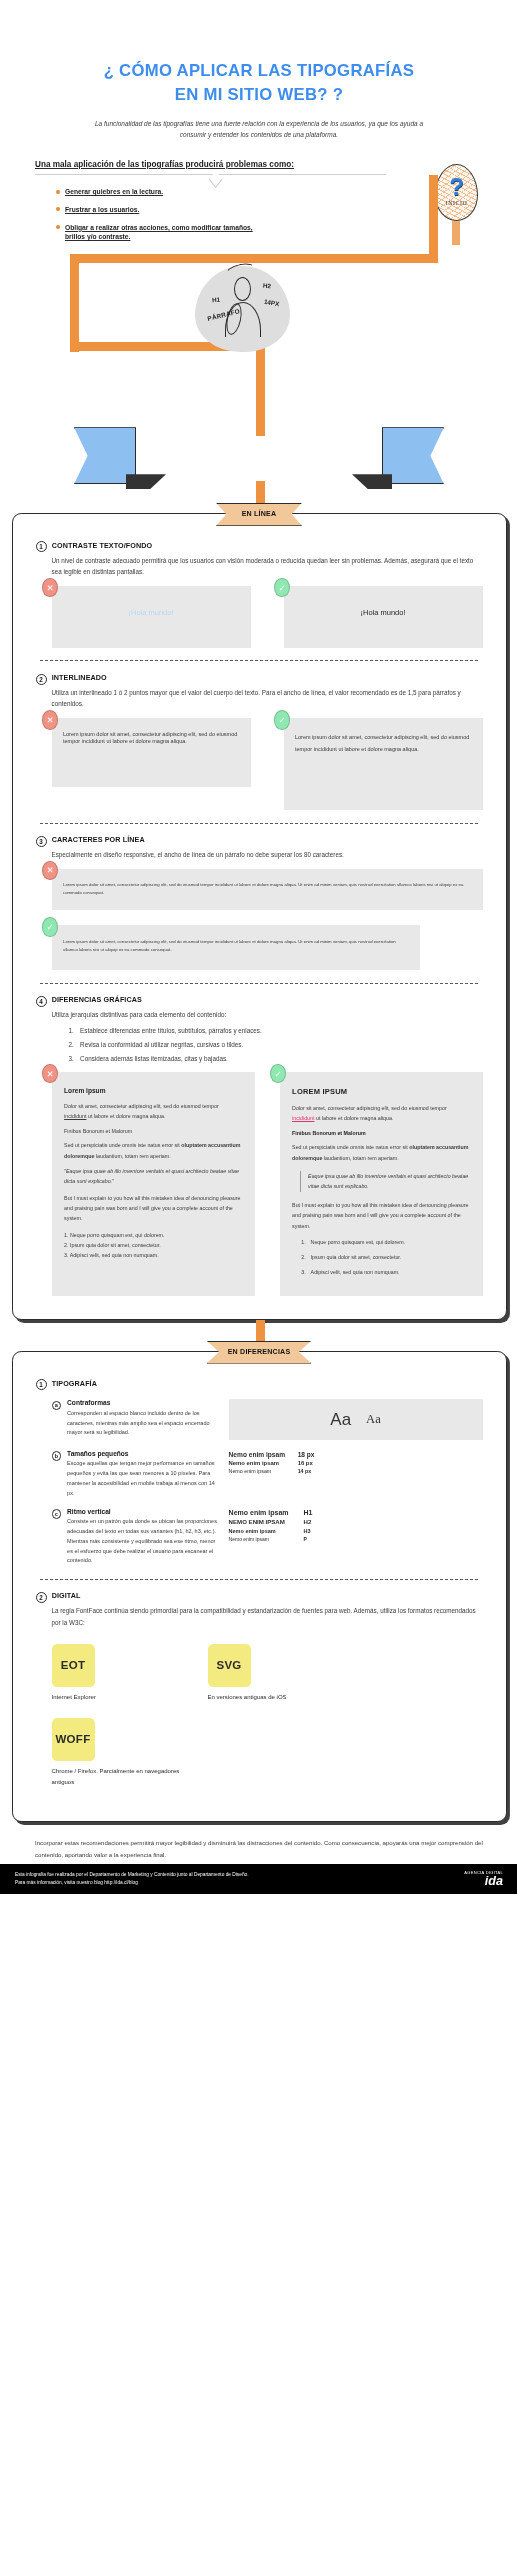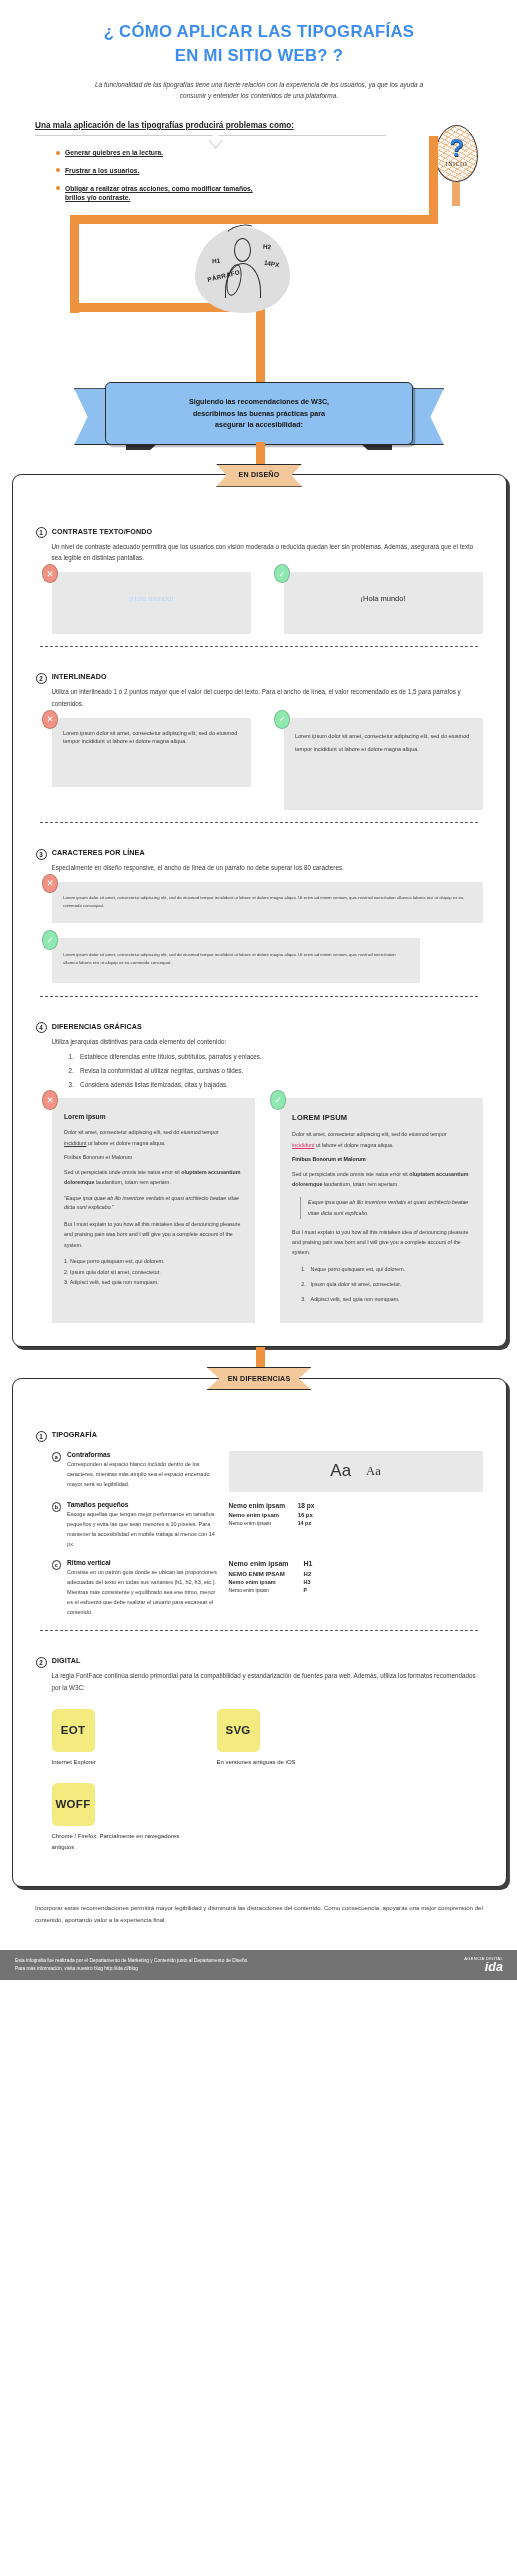--- a/index.html
+++ b/index.html
@@ -6,21 +6,21 @@
   body {
     width: 518px;
     background: #ffffff;
     font-family: "Liberation Sans", sans-serif;
     color: #2b2b2b;
     position: relative;
   }
   .page { width: 518px; position: relative; padding-bottom: 0; }
 
   
-  .hero { padding: 20px 35px 0 35px; text-align: center; }
+  .hero { padding: 20px 35px 0 35px; text-align: center; margin-top: 39px; }
   .hero h1 {
     color: #3c8dee;
     font-family: "Liberation Sans Narrow", "Liberation Sans", sans-serif;
     font-size: 16.7px;
     letter-spacing: 0.3px;
     font-weight: 700;
     line-height: 1.45;
     text-transform: uppercase;
   }
   .hero h1 .l2 { display: block; }
@@ -186,21 +186,21 @@
     top: -11.5px;
     background: #f2c79a; border: 0.7px solid #2b2b2b;
     width: 86px; height: 23px;
     clip-path: polygon(0 0,100% 0,88% 50%,100% 100%,0 100%,12% 50%);
     display: flex; align-items: center; justify-content: center;
     font-size: 7.1px; font-weight: 800; letter-spacing: 0.2px; color: #141414;
     z-index: 3;
   }
   .section-tag.dev { background: #f2c79a; }
 
-  .item { margin-bottom: 3.5px; margin-top: 25px; }
+  .item { margin-bottom: 3.5px; }
   .item-head { display: flex; align-items: flex-start; gap: 5.2px; }
   .num-circle {
     width: 11px; height: 11px; min-width: 11px;
     border: 0.8px solid #2b2b2b; border-radius: 50%;
     display: flex; align-items: center; justify-content: center;
     font-size: 6.3px; font-weight: 800; color: #141414;
     margin-top: 0.6px;
   }
   .item-title { font-size: 7.2px; font-weight: 800; color: #141414; letter-spacing: 0.1px; }
   .item-desc {
@@ -289,41 +289,41 @@
   table.rhythm { border-collapse: collapse; font-size: 5.5px; color: #2b2b2b; }
   table.rhythm td { padding: 1.2px 0; }
   table.rhythm td.tag { padding-left: 15px; font-weight: 700; }
   table.rhythm tr:nth-child(1) td { font-size: 7px; font-weight: 800; }
   table.rhythm tr:nth-child(2) td { font-size: 6.1px; font-weight: 700; }
   table.rhythm tr:nth-child(3) td { font-size: 5.5px; font-weight: 700; }
   table.rhythm tr:nth-child(4) td { font-size: 5px; }
 
   
   .chips { margin: 15px 0 0 16px; }
-  .chip-row { display: flex; gap: 17px; margin-bottom: 15px; }
+  .chip-row { display: flex; gap: 8px; margin-bottom: 15px; }
   .chip-cell { width: 148px; }
   .chip {
     width: 43px; height: 43px; background: #f3eb7f;
     border-radius: 5.2px;
     display: flex; align-items: center; justify-content: center;
     font-family: "Liberation Sans Narrow","Liberation Sans",sans-serif;
     font-size: 11.5px; font-weight: 700; color: #2b2b2b;
     letter-spacing: 0.3px;
   }
   .chip-label { margin-top: 5.8px; font-size: 6px; line-height: 1.7; color: #2b2b2b; max-width: 132px; }
 
   
   .closing {
     margin: 15px 35px 0 35px;
     font-size: 6.1px; line-height: 1.85; color: #3a3a3a;
     text-align: left;
   }
   .footer {
-    margin-top: 25px;
-    background: #737373;
+    margin-top: 4px;
+    background: #000000;
     color: #fff;
     padding: 7px 15px;
     display: flex; align-items: center; justify-content: space-between; gap: 27px;
   }
   .footer .fl { font-size: 4.8px; line-height: 1.7; max-width: 368px; }
   .footer .logo { text-align: right; line-height: 1; }
   .footer .logo .lt { font-size: 4px; letter-spacing: 0.3px; display: block; }
   .footer .logo .lb { font-size: 12.6px; font-weight: 700; font-style: italic; }
 </style>
 </head>
@@ -375,32 +375,25 @@
       <div class="sk-lbl sk-14">14PX</div>
     </div>
   </section>
 
   <section class="ribbon-wrap">
     <div class="cn" style="position:absolute; left:256px; top:-4.6px; width:9.2px; height:35px;"></div>
     <div class="rb-tail left"></div>
     <div class="rb-tail right"></div>
     <div class="rb-shadow l"></div>
     <div class="rb-shadow r"></div>
-    <div class="rb-main">
-      <p>
-        <span>Siguiendo las recomendaciones de W3C,</span><br>
-        <span>describimos las </span><b>buenas prácticas para</b><br>
-        <b>asegurar la  accesibilidad:</b>
-      </p>
-    </div>
     <div class="cn" style="position:absolute; left:256px; top:76px; width:9.2px; height:46px;"></div>
   </section>
 
   <section class="section-card">
-    <div class="section-tag">EN DISEÑO</div>
+    <div class="section-tag">EN LÍNEA</div>
 
     <div class="item">
       <div class="item-head">
         <span class="num-circle">1</span>
         <span class="item-title">CONTRASTE TEXTO/FONDO</span>
       </div>
       <p class="item-desc">Un nivel de contraste adecuado permitirá que los usuarios con visión moderada o reducida quedan leer sin problemas. Además, asegurará que el texto sea legible en distintas pantallas.</p>
       <div class="compare">
         <div class="cmp">
           <div class="badge bad">✕</div>

